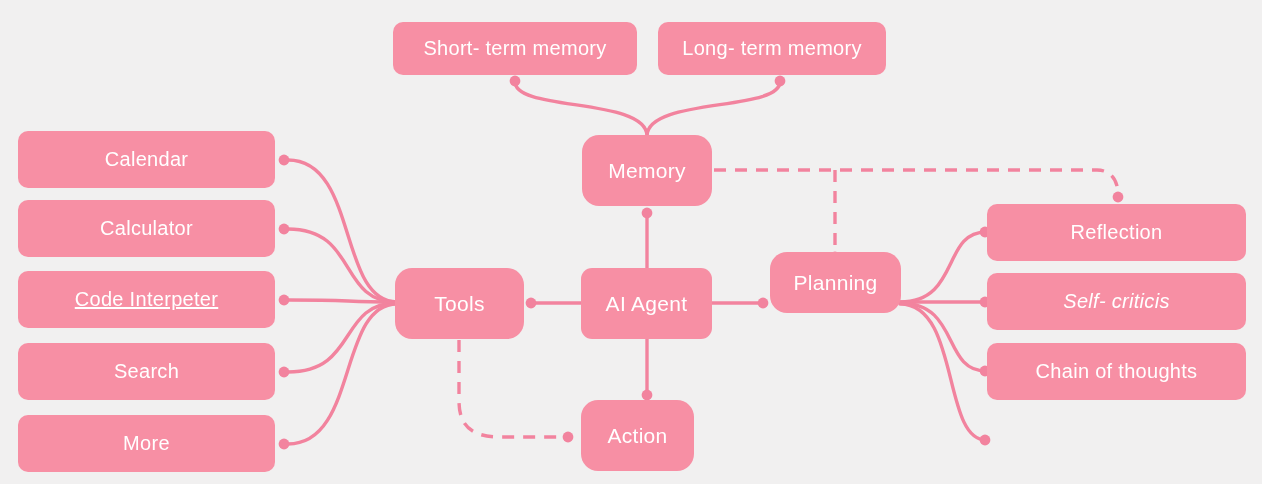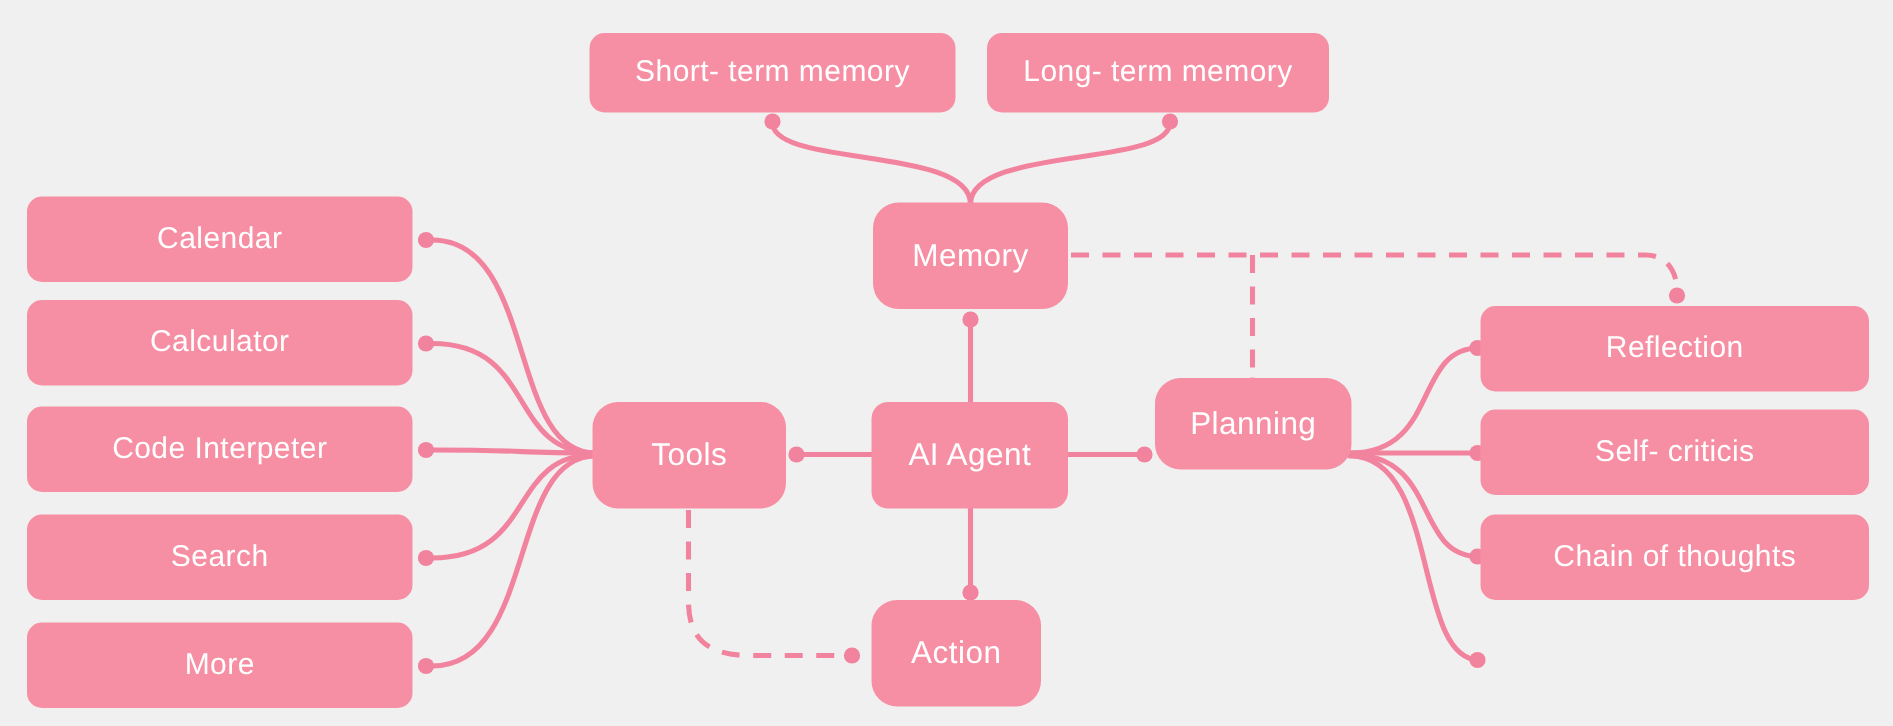--- a/index.html
+++ b/index.html
@@ -62,27 +62,27 @@
   #n-memory{left:582px;top:135px;width:130px;height:71px;}
   #n-aiagent{left:581px;top:268px;width:131px;height:71px;border-radius:11px;}
   #n-action{left:581px;top:400px;width:113px;height:71px;}
   
   #n-tools{left:395px;top:268px;width:129px;height:71px;}
   #n-planning{left:770px;top:252px;width:131px;height:61px;}
   
   #n-calendar,#n-calculator,#n-codeinterpeter,#n-search,#n-more{left:18px;width:257px;height:57px;}
   #n-calendar{top:131px;}
   #n-calculator{top:200px;}
-  #n-codeinterpeter{top:271px;}
+  #n-codeinterpeter{top:271px;text-decoration:underline;}
   #n-search{top:343px;}
   #n-more{top:415px;}
   
   #n-reflection,#n-selfcriticis,#n-chain,#n-subgoal{left:987px;width:259px;height:57px;}
   #n-reflection{top:204px;}
-  #n-selfcriticis{top:273px;}
+  #n-selfcriticis{top:273px;font-style:italic;}
   #n-chain{top:343px;justify-content:center;}
   #n-subgoal{top:412px;}
 </style>
 </head>
 <body>
 
 <div class="canvas">
 
   <svg class="edges" viewBox="0 0 1262 484" xmlns="http://www.w3.org/2000/svg">
 

